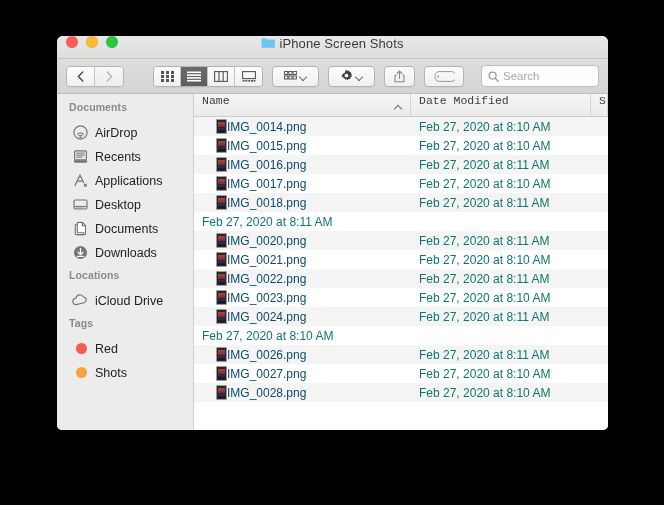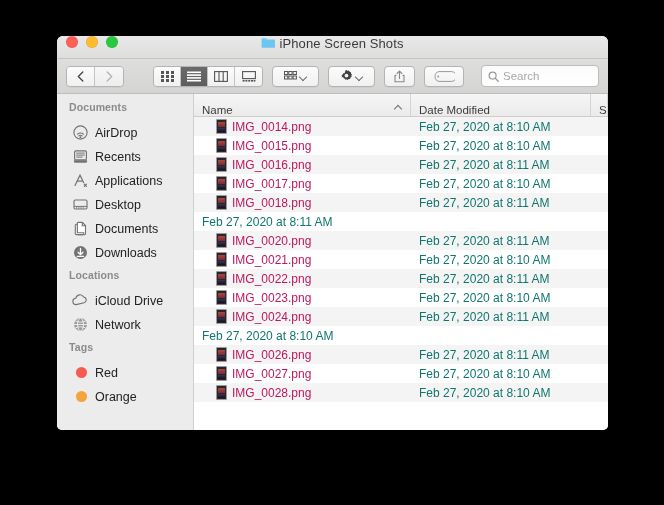--- a/index.html
+++ b/index.html
@@ -170,25 +170,26 @@
   .colhead {
     height: 23px;
     flex: 0 0 23px;
     background: linear-gradient(to bottom, #f6f6f6, #ebebeb);
     border-bottom: 0.5px solid #cdcdcd;
     display: flex;
     font-size: 11.5px;
     color: #3c3c3c;
   }
   .col {
-    display: flex; align-items: flex-end;
+    display: flex; align-items: flex-start;
     padding-left: 8px;
     border-right: 0.5px solid #d4d4d4;
     position: relative;
     height: 100%;
+    font-family: Liberation Mono, monospace;
   }
   .col-name { width: 217px; flex: 0 0 217px; }
   .col-date { width: 180px; flex: 0 0 180px; }
   .col-size { flex: 1 1 auto; }
   .sortarrow {
     position: absolute; right: 8px; top: 50%;
     width: 7px; height: 7px; margin-top: -1px;
   }
   .sortarrow::after {
     content:""; position:absolute; left:0; top:2px;
@@ -201,23 +202,23 @@
   .row {
     height: 19px;
     display: flex;
     align-items: center;
     font-size: 12px;
   }
   .row.odd  { background: #f4f4f4; }
   .row.even { background: #ffffff; }
   .cell-name {
     width: 217px; flex: 0 0 217px;
-    display: flex; align-items: center; gap: 5px;
+    display: flex; align-items: center; 
     padding-left: 22px;
-    color: #be185d;
+    color: #0c4a6e;
     overflow: hidden; white-space: nowrap;
   }
   .cell-date {
     width: 180px; flex: 0 0 180px;
     color: #0f766e;
     padding-left: 8px;
     white-space: nowrap;
   }
   .cell-size { flex: 1 1 auto; color: #8e8e8e; padding-left: 8px; }
 
@@ -471,51 +472,37 @@
 
         <div class="sb-item">
           <span class="sb-ico">
             <svg width="16" height="12" viewBox="0 0 16 12">
               <path d="M4.2 10.6a3.2 3.2 0 01-.3-6.4A4.1 4.1 0 0111.6 3a2.9 2.9 0 01.4 5.7z" fill="none" stroke="#737373" stroke-width="1.15" stroke-linejoin="round"></path>
             </svg>
           </span>
           <span>iCloud Drive</span>
         </div>
 
-        <div class="sb-item">
-          <span class="sb-ico">
-            <svg width="15" height="15" viewBox="0 0 15 15">
-              <circle cx="7.5" cy="7.5" r="6.4" fill="#9b9b9b"></circle>
-              <g fill="none" stroke="#efefef" stroke-width="0.95">
-                <ellipse cx="7.5" cy="7.5" rx="3" ry="6.4"></ellipse>
-                <line x1="1.1" y1="7.5" x2="13.9" y2="7.5"></line>
-                <path d="M2.4 4.1c3 1.4 7.2 1.4 10.2 0"></path>
-                <path d="M2.4 10.9c3-1.4 7.2-1.4 10.2 0"></path>
-              </g>
-            </svg>
-          </span>
-          <span>Network</span>
-        </div>
       </div>
 
       <div class="sb-group">
         <div class="sb-header">Tags</div>
 
         <div class="sb-item">
           <span class="sb-ico">
             <span class="tagdot" style="background:#f65b52"></span>
           </span>
           <span>Red</span>
         </div>
 
         <div class="sb-item">
           <span class="sb-ico">
             <span class="tagdot" style="background:#f5a33c"></span>
           </span>
-          <span>Orange</span>
+          <span>Shots</span>
         </div>
       </div>
     </div>
 
     <div class="filelist">
       <div class="colhead">
         <div class="col col-name">
           <span>Name</span>
           <span class="sortarrow"></span>
         </div>

